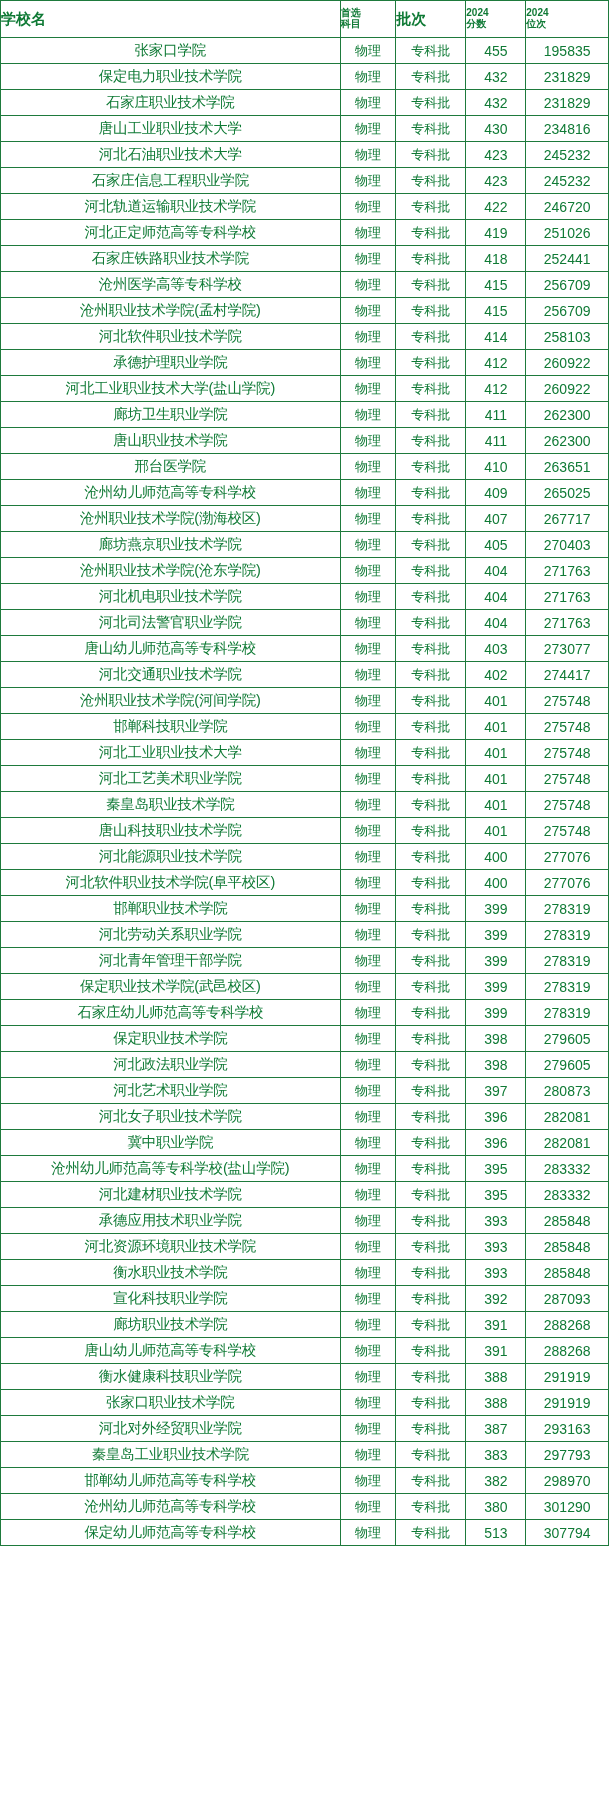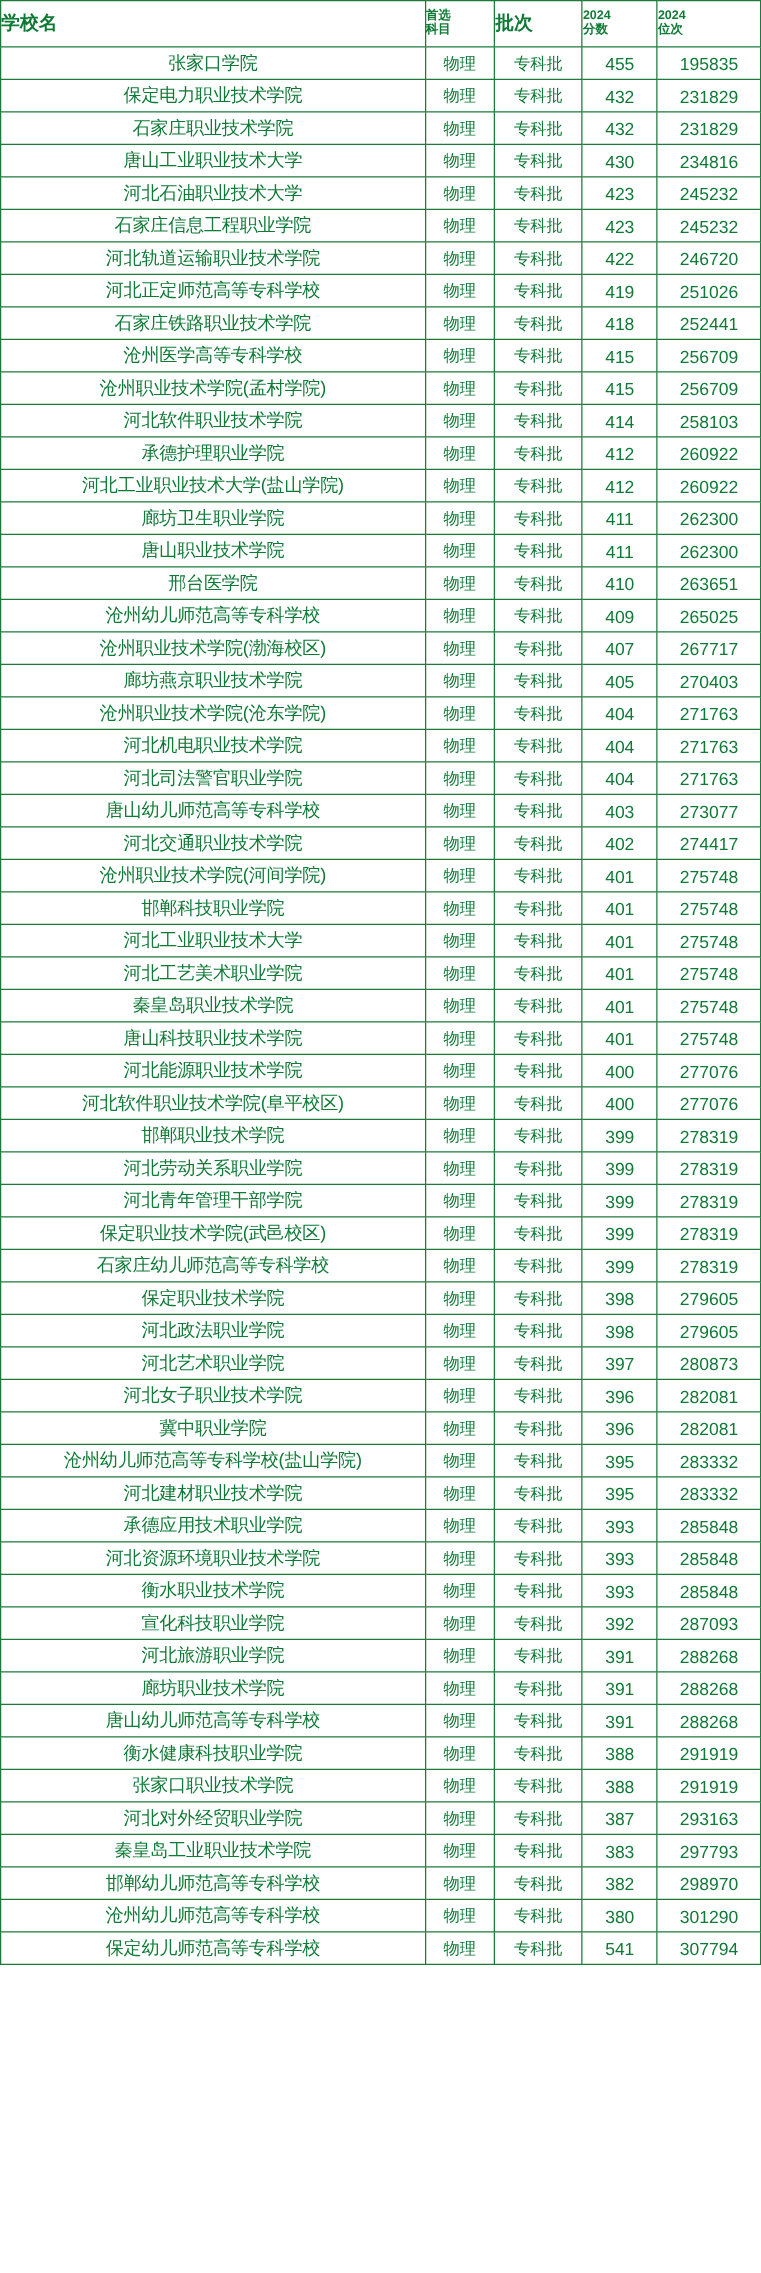--- a/index.html
+++ b/index.html
@@ -434,41 +434,34 @@
           <td class="col-rank">285848</td>
         </tr>
         <tr>
           <td class="col-school">宣化科技职业学院</td>
           <td class="col-subject">物理</td>
           <td class="col-batch">专科批</td>
           <td class="col-score">392</td>
           <td class="col-rank">287093</td>
         </tr>
         <tr>
-          <td class="col-school">河北旅游职业学院</td>
+          <td class="col-school">廊坊职业技术学院</td>
           <td class="col-subject">物理</td>
           <td class="col-batch">专科批</td>
           <td class="col-score">391</td>
           <td class="col-rank">288268</td>
         </tr>
         <tr>
-          <td class="col-school">廊坊职业技术学院</td>
+          <td class="col-school">唐山幼儿师范高等专科学校</td>
           <td class="col-subject">物理</td>
           <td class="col-batch">专科批</td>
           <td class="col-score">391</td>
           <td class="col-rank">288268</td>
         </tr>
         <tr>
-          <td class="col-school">唐山幼儿师范高等专科学校</td>
-          <td class="col-subject">物理</td>
-          <td class="col-batch">专科批</td>
-          <td class="col-score">391</td>
-          <td class="col-rank">288268</td>
-        </tr>
-        <tr>
           <td class="col-school">衡水健康科技职业学院</td>
           <td class="col-subject">物理</td>
           <td class="col-batch">专科批</td>
           <td class="col-score">388</td>
           <td class="col-rank">291919</td>
         </tr>
         <tr>
           <td class="col-school">张家口职业技术学院</td>
           <td class="col-subject">物理</td>
           <td class="col-batch">专科批</td>
@@ -500,18 +493,18 @@
           <td class="col-school">沧州幼儿师范高等专科学校</td>
           <td class="col-subject">物理</td>
           <td class="col-batch">专科批</td>
           <td class="col-score">380</td>
           <td class="col-rank">301290</td>
         </tr>
         <tr>
           <td class="col-school">保定幼儿师范高等专科学校</td>
           <td class="col-subject">物理</td>
           <td class="col-batch">专科批</td>
-          <td class="col-score">541</td>
+          <td class="col-score">513</td>
           <td class="col-rank">307794</td>
         </tr>
       </tbody>
   </table>
 </div>
 
 </body></html>

